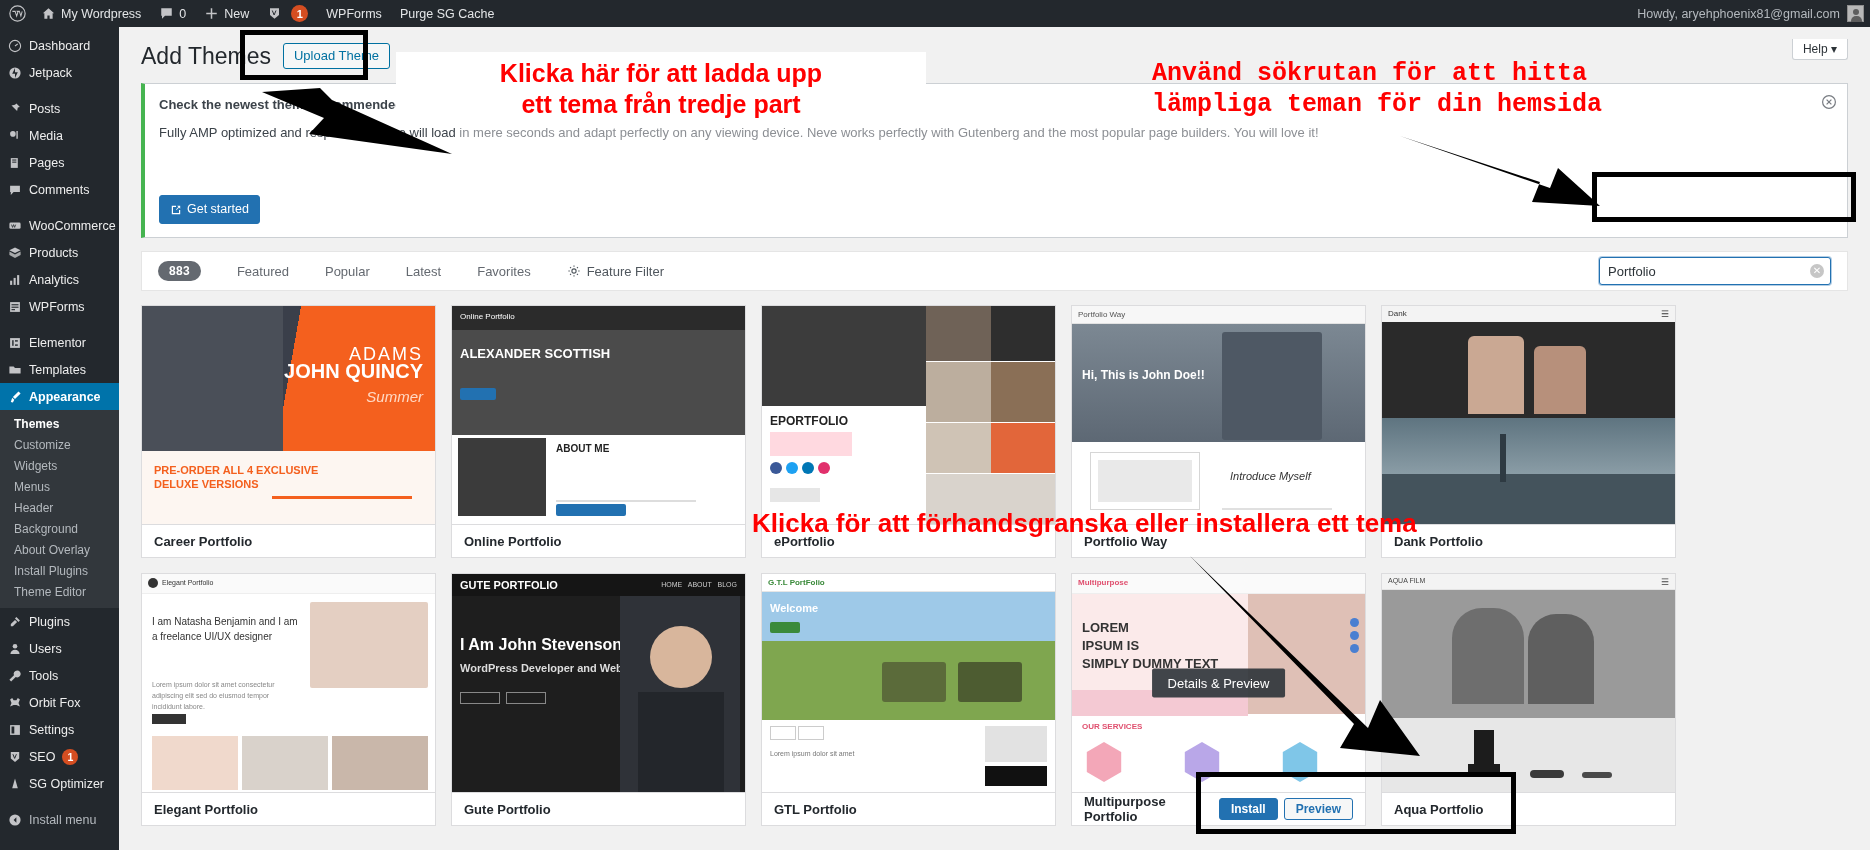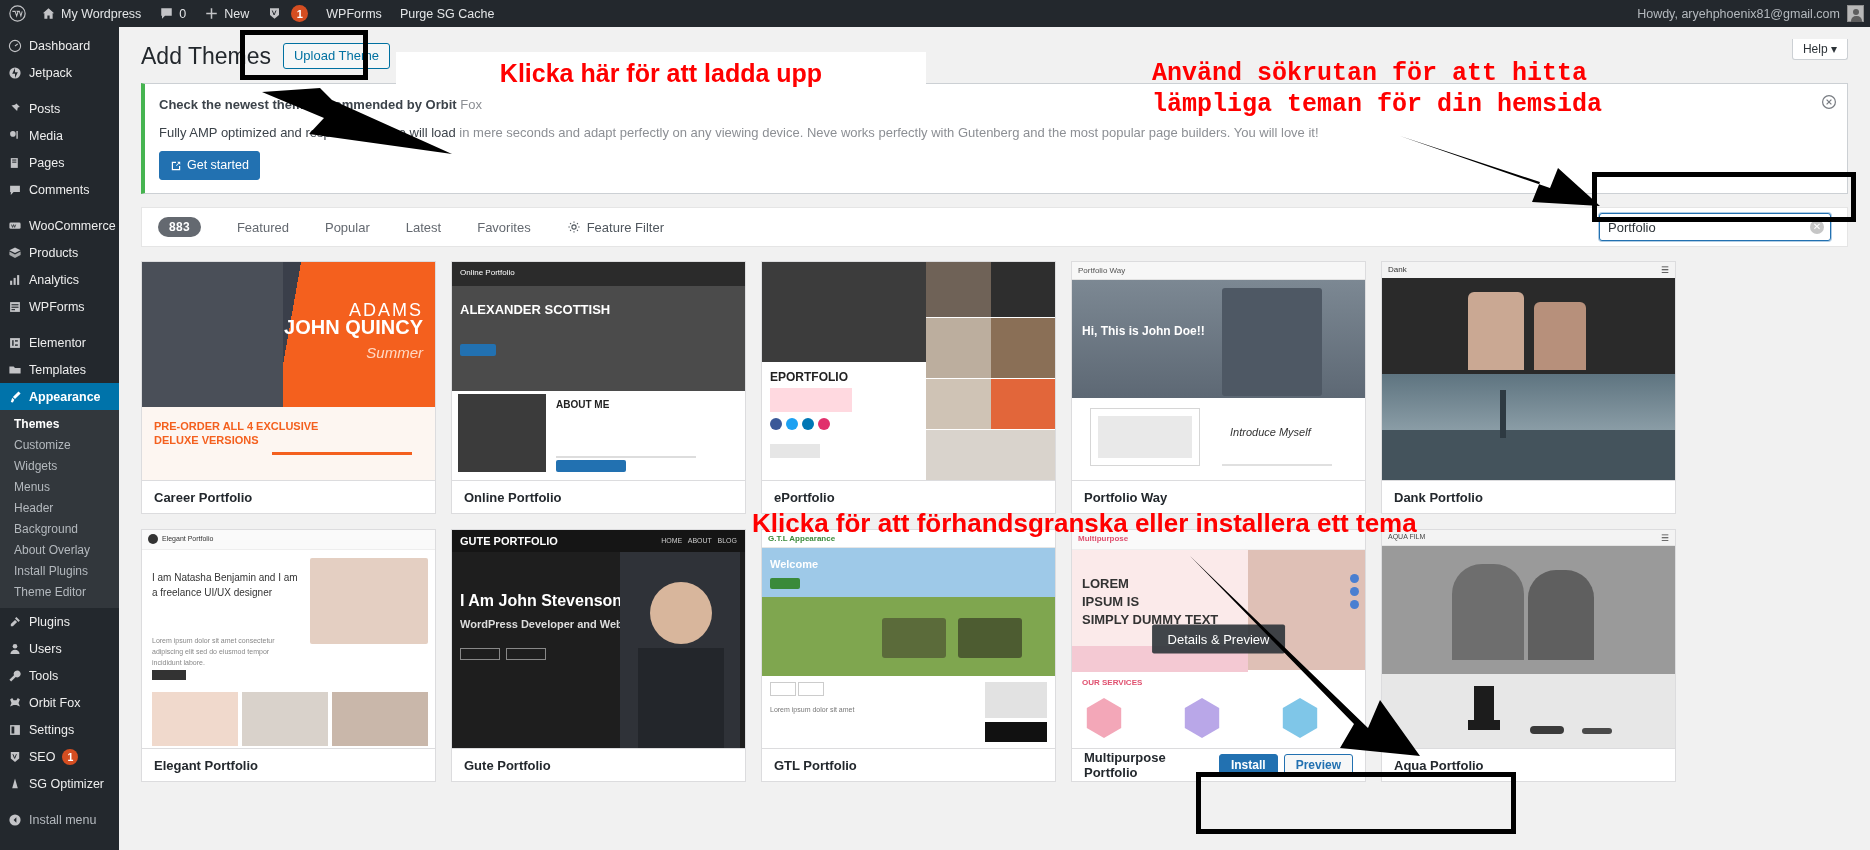--- a/index.html
+++ b/index.html
@@ -68,21 +68,21 @@
   .notice {
     position:relative; background:#fff; border:1px solid #ccd0d4; border-left:4px solid #46b450;
     margin-top:8px; padding:11px 14px 13px 14px; color:#3c434a; font-size:13px; line-height:19px;
   }
   .notice p { margin: 0 0 9px 0; }
   .notice .muted { color:#8c8f94; }
   .notice-dismiss { position:absolute; right:10px; top:10px; width:16px; height:16px; }
   .btn-getstarted {
     display:inline-flex; align-items:center; gap:5px;
     background:#2271b1; color:#fff; border:1px solid #2271b1; border-radius:3px;
-    font-size:12.5px; padding:4px 10px;
+    font-size:12.5px; padding:4px 10px;margin-top:44px;
   }
 
   
   .filterbar {
     background:#fff; border:1px solid #e5e5e5; margin-top:13px; height:40px;
     display:flex; align-items:center; gap:36px; padding:0 16px; font-size:13px; color:#50575e;
     position:relative;
   }
   .count-pill { background:#646970; color:#fff; font-weight:700; font-size:12px;
     border-radius:12px; padding:3px 11px; letter-spacing:.3px; }
@@ -535,21 +535,21 @@
           </div>
           <div class="theme-foot">
             <span>Gute Portfolio</span>
           </div>
         </div>
 
         <div class="theme-card">
           <div class="theme-shot">
             <div style="position:absolute;inset:0;background:#fff"></div>
             <div style="position:absolute;left:0;top:0;width:100%;height:18px;background:#fff;border-bottom:1px solid #e6e6e6"></div>
-            <div style="position:absolute;left:6px;top:4px;font-size:8px;color:#3a8a3a;font-weight:700">G.T.L Appearance</div>
+            <div style="position:absolute;left:6px;top:4px;font-size:8px;color:#3a8a3a;font-weight:700">G.T.L PortFolio</div>
             <div style="position:absolute;left:0;top:18px;width:100%;height:128px;background:linear-gradient(180deg,#9ec9e8 0 38%,#7fa64f 38% 100%)"></div>
             <div style="position:absolute;left:8px;top:28px;color:#fff;font-size:11px;font-weight:700">Welcome</div>
             <div style="position:absolute;left:8px;top:48px;width:30px;height:11px;background:#3a8a3a;border-radius:2px"></div>
             <div style="position:absolute;left:120px;top:88px;width:64px;height:40px;background:#5b6b3a;border-radius:3px"></div>
             <div style="position:absolute;left:196px;top:88px;width:64px;height:40px;background:#4d5c31;border-radius:3px"></div>
             <div style="position:absolute;left:8px;top:152px;width:26px;height:14px;border:1px solid #ccc"></div>
             <div style="position:absolute;left:36px;top:152px;width:26px;height:14px;border:1px solid #ccc"></div>
             <div style="position:absolute;left:8px;top:176px;font-size:7px;color:#777">Lorem ipsum dolor sit amet</div>
             <div style="position:absolute;right:8px;top:152px;width:62px;height:36px;background:#e2e2e2"></div>
             <div style="position:absolute;right:8px;top:192px;width:62px;height:20px;background:#111"></div>
@@ -615,20 +615,21 @@
   </div>
 
   <div class="hl-box" style="left:240px;top:30px;width:128px;height:50px;"></div>
 
   <div class="hl-box" style="left:1592px;top:172px;width:264px;height:50px;"></div>
 
   <div class="hl-box" style="left:1196px;top:772px;width:320px;height:62px;"></div>
 
   <div class="anno white-bg" style="left:396px;top:52px;width:530px;text-align:center;">
     <div>Klicka här för att ladda upp</div>
+    <div>ett tema från tredje part</div>
   </div>
 
   <svg class="arrow" style="left:262px;top:74px;width:190px;height:80px;" viewBox="0 0 190 80">
     <polygon points="0,18 62,44 47,60 190,80 70,26 58,14" fill="#000"></polygon>
   </svg>
 
   <div class="anno" style="left:1152px;top:58px;width:520px;text-align:left;font-family:Liberation Mono, monospace;">
     <div>Använd sökrutan för att hitta</div>
     <div>lämpliga teman för din hemsida</div>
   </div>

